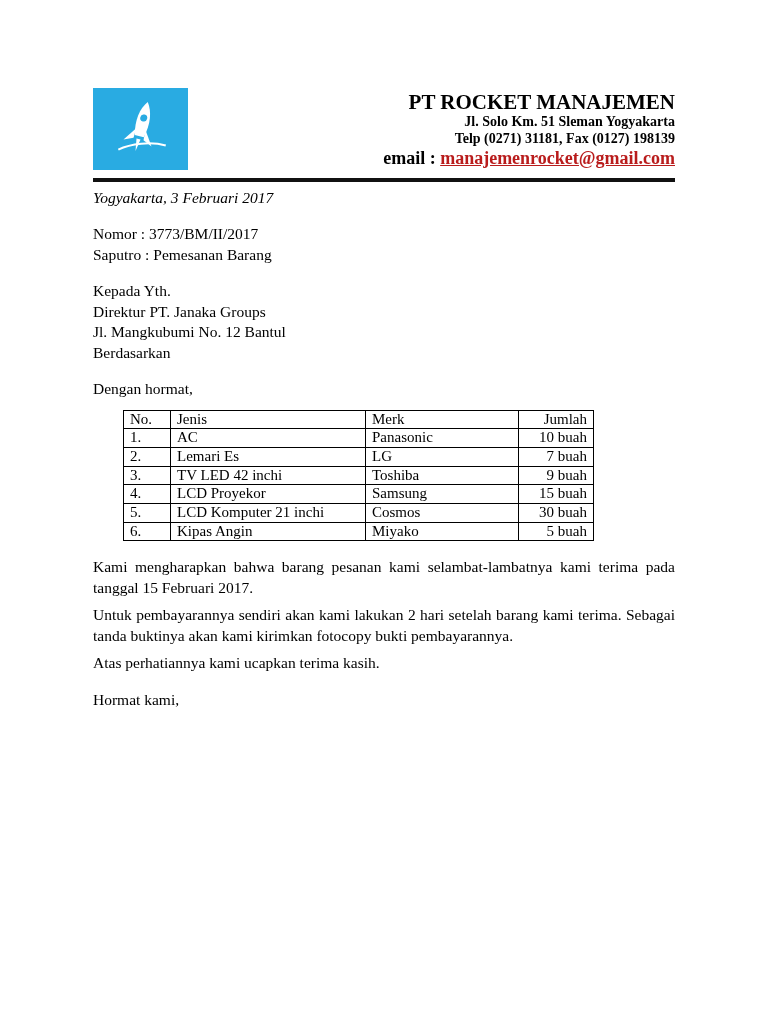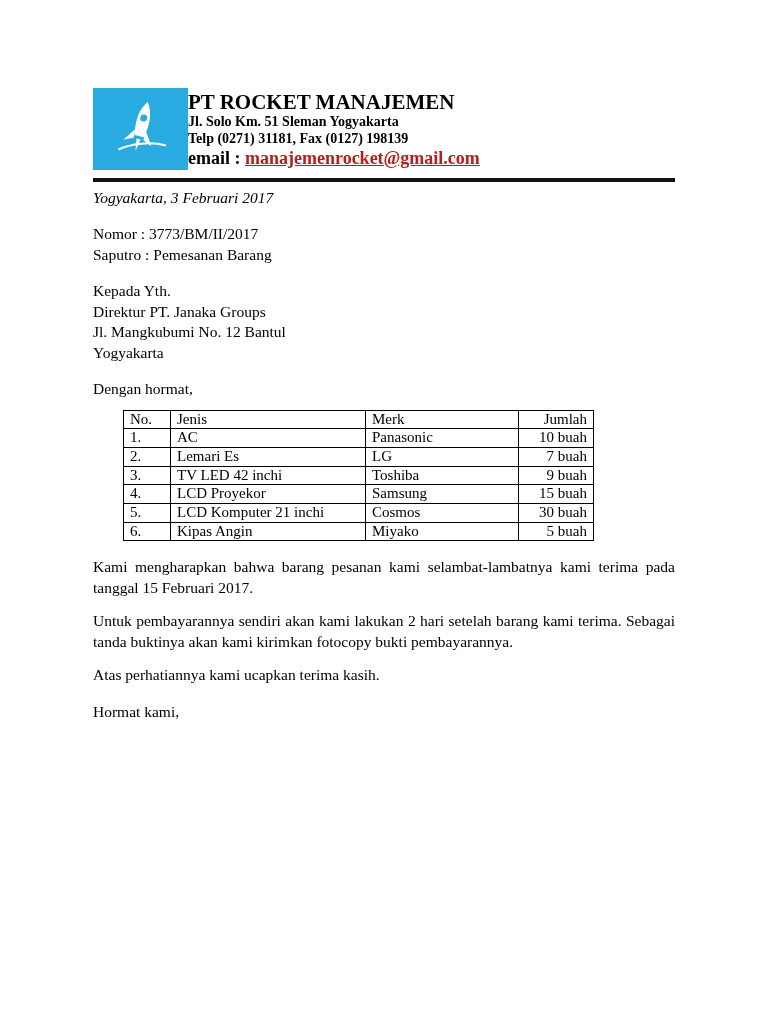--- a/index.html
+++ b/index.html
@@ -27,40 +27,40 @@
     height: 82px;
     background: #29ABE2;
     flex: 0 0 auto;
     display: flex;
     align-items: center;
     justify-content: center;
   }
   .logo svg { display: block; }
   .head-text {
     flex: 1 1 auto;
-    text-align: left;
+    text-align: right;
     font-weight: bold;
     padding-top: 2px;
   }
   .company-name { font-size: 21px; line-height: 1.15; }
   .head-line { font-size: 14px; line-height: 1.2; }
   .email-line { font-size: 18px; line-height: 1.2; }
   .email-link {
     color: #b91c1c;
     text-decoration: underline;
     cursor: pointer;
   }
 
   
   .body-text { font-size: 15.5px; line-height: 1.32; }
   .block { margin-top: 16px; }
   .date-line { margin-top: 6px; font-style: italic; }
   .line { display: block; }
   .para { margin: 0 0 0 0; text-align: justify; }
-  .para + .para { margin-top: 13px; }
+  .para + .para { margin-top: 7px; }
 
   
   table.order {
     border-collapse: collapse;
     margin: 10px 0 0 30px;
     font-size: 15px;
   }
   table.order th, table.order td {
     border: 1px solid #000000;
     padding: 0px 6px;
@@ -113,21 +113,21 @@
 
     <div class="block">
       <span class="line">Nomor : 3773/BM/II/2017</span>
       <span class="line">Saputro : Pemesanan Barang</span>
     </div>
 
     <div class="block">
       <span class="line">Kepada Yth.</span>
       <span class="line">Direktur PT. Janaka Groups</span>
       <span class="line">Jl. Mangkubumi No. 12 Bantul</span>
-      <span class="line">Yogyakarta</span>
+      <span class="line">Berdasarkan</span>
     </div>
 
     <div class="block">Dengan hormat,</div>
 
 
     <table class="order">
       <thead>
         <tr>
           <th class="col-no">No.</th>
           <th class="col-jenis">Jenis</th>

